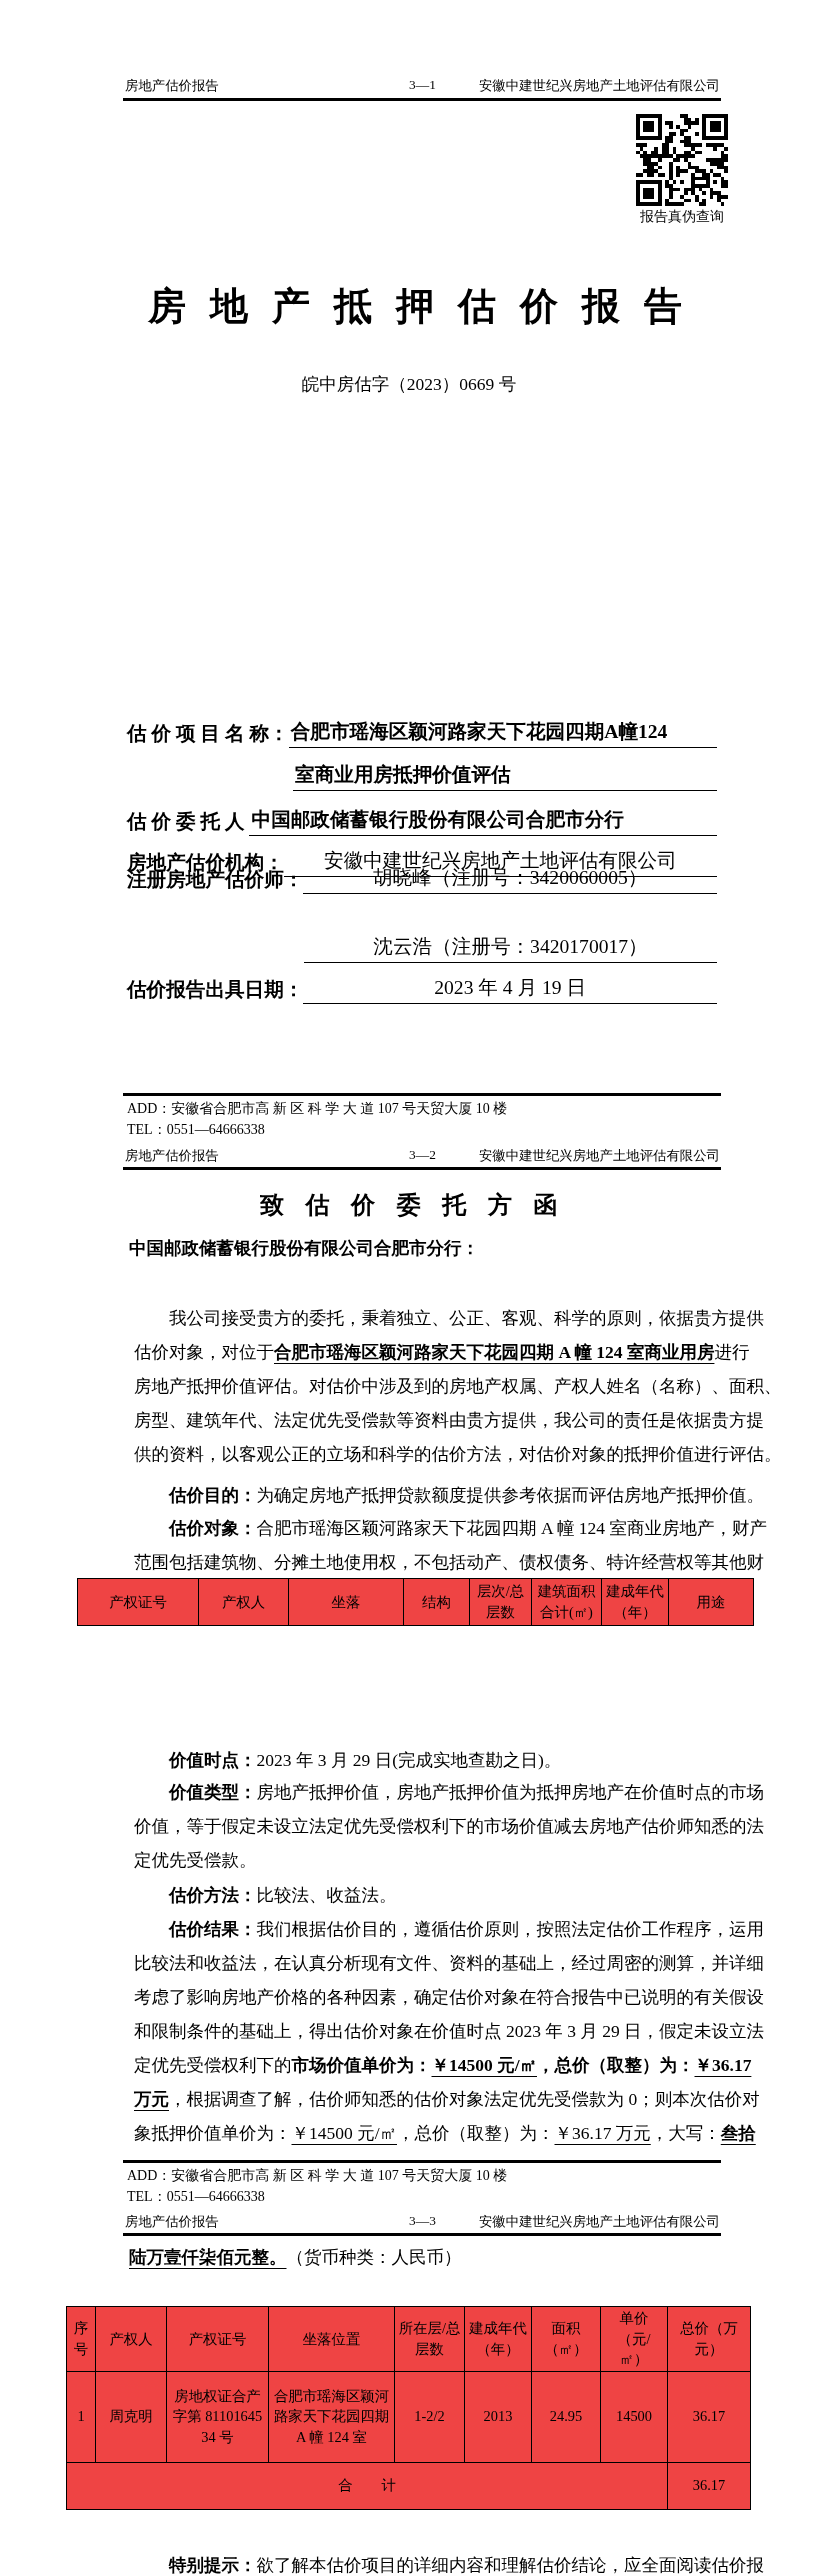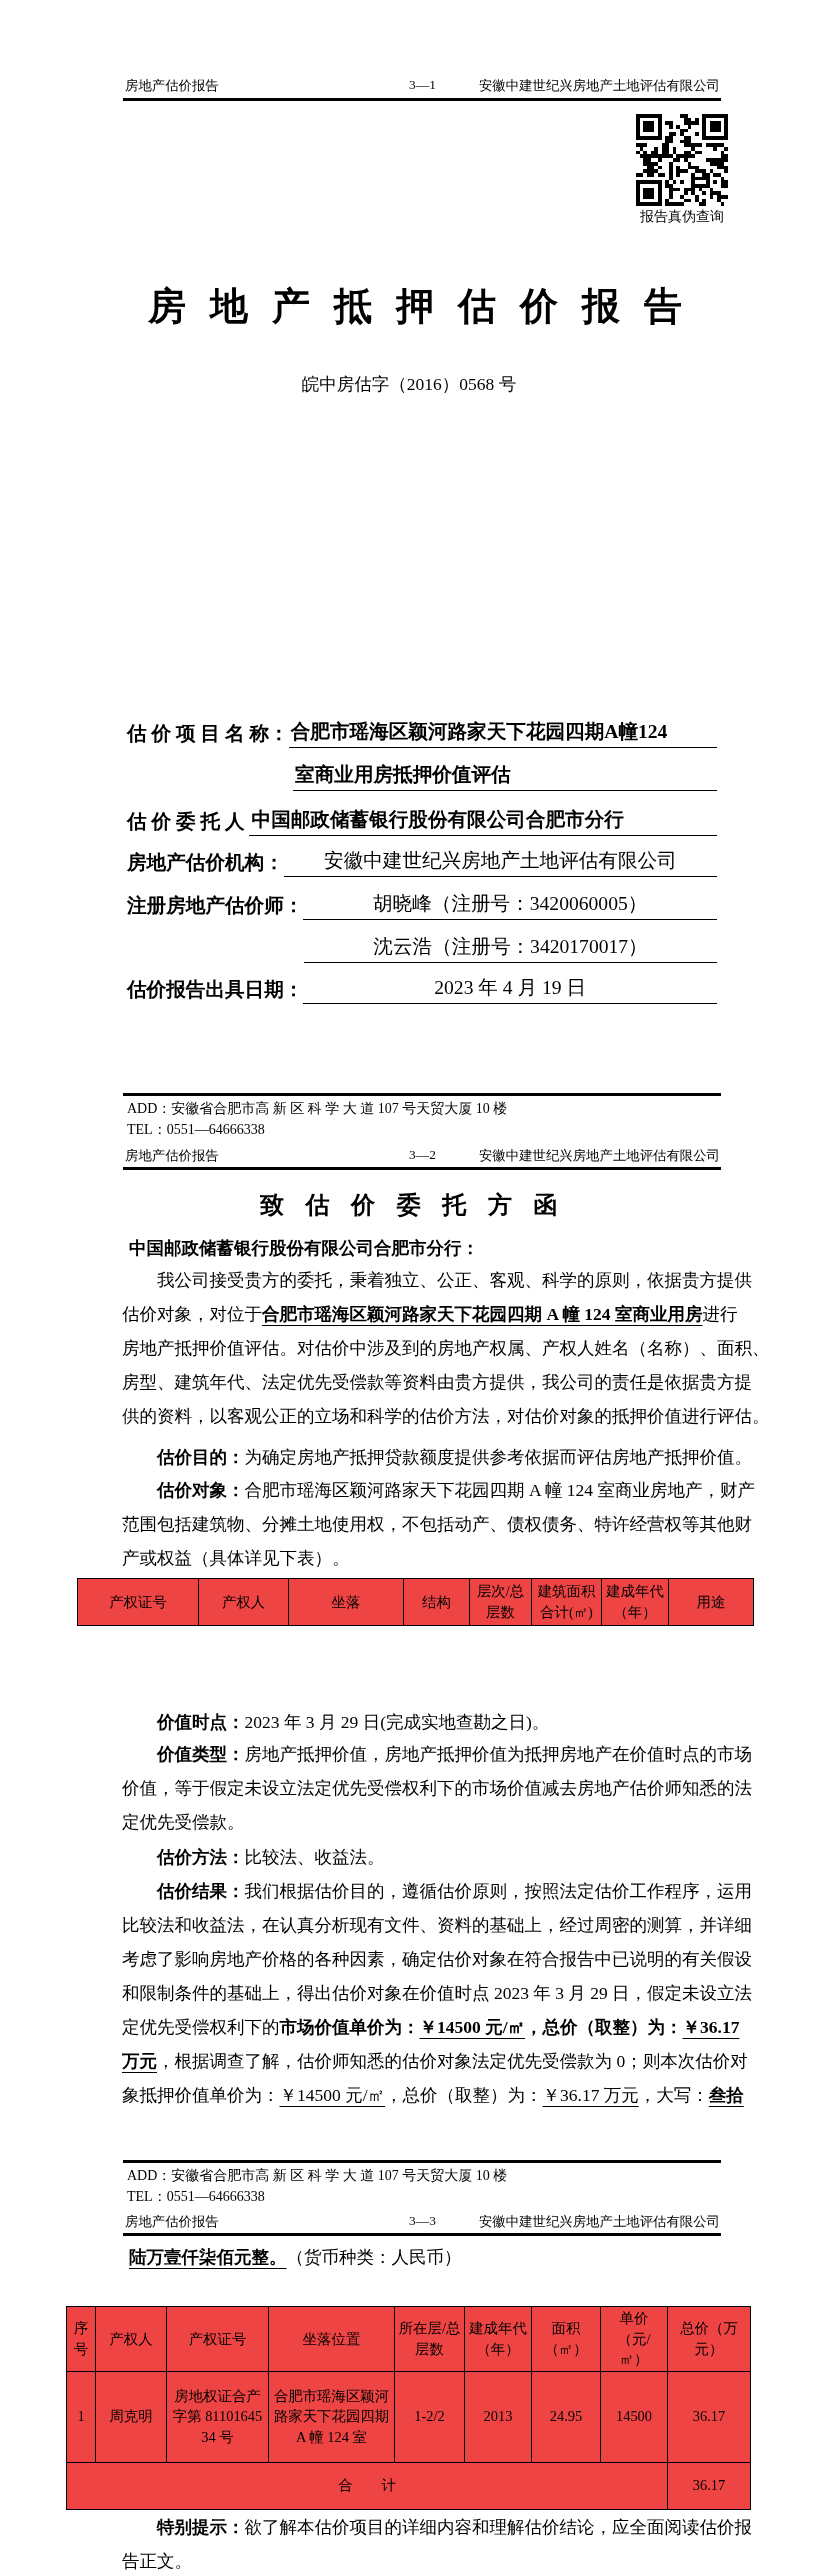--- a/index.html
+++ b/index.html
@@ -26,21 +26,21 @@
   .f-spacer1{width:166px;}
   .f-spacer2{width:177px;}
   .f-value{flex:1;border-bottom:1.5px solid #000;padding:0 2.1px 1px 2.1px;overflow:visible;}
   .f-value.center{text-align:center;}
   .f-value.vb{font-weight:bold;}
 
   .letter-title{position:absolute;left:0;top:1189px;width:818px;text-align:center;
        font-size:24px;font-weight:bold;letter-spacing:21.6px;padding-left:21px;box-sizing:border-box;white-space:nowrap;}
   .salutation{position:absolute;left:129px;top:1236px;font-size:17.5px;font-weight:bold;white-space:nowrap;}
 
-  .para{position:absolute;left:122px;font-size:17.5px;line-height:34px;white-space:nowrap;}
+  .para{position:absolute;left:134px;font-size:17.5px;line-height:34px;white-space:nowrap;margin-top:38px;}
   .ti{text-indent:35px;}
   .b{font-weight:bold;}
   .u{text-decoration:underline;text-decoration-thickness:1px;text-underline-offset:5.2px;}
   .bu{font-weight:bold;text-decoration:underline;text-decoration-thickness:1px;text-underline-offset:5.2px;}
 
   table.rpt{border-collapse:collapse;table-layout:fixed;position:absolute;background:#ef4444;}
   table.rpt td,table.rpt th{border:1px solid #000;text-align:center;vertical-align:middle;
        font-size:14.4px;font-weight:normal;line-height:20.6px;padding:1px 3.1px;box-sizing:border-box;
        overflow:hidden;word-break:break-all;}
   #table1{left:77px;top:1578px;width:676px;}
@@ -276,39 +276,39 @@
         <rect x="11" y="24" width="1" height="1"></rect>
         <rect x="12" y="24" width="1" height="1"></rect>
         <rect x="17" y="24" width="1" height="1"></rect>
         <rect x="18" y="24" width="1" height="1"></rect>
         <rect x="23" y="24" width="1" height="1"></rect>
       </svg>
     </div>
   <div class="qr-caption">报告真伪查询</div>
 
   <div class="cover-title">房地产抵押估价报告</div>
-  <div class="report-no">皖中房估字（2016）0568 号</div>
+  <div class="report-no">皖中房估字（2023）0669 号</div>
 
   <div class="f-row" style="top:717px;">
     <span class="f-label">估 价 项 目 名 称：</span>
     <span class="f-value vb">合肥市瑶海区颖河路家天下花园四期A幢124</span>
   </div>
   <div class="f-row" style="top:760px;">
     <span class="f-spacer1"></span>
     <span class="f-value vb">室商业用房抵押价值评估</span>
   </div>
   <div class="f-row" style="top:805px;">
     <span class="f-label">估 价 委 托 人 </span>
     <span class="f-value vb">中国邮政储蓄银行股份有限公司合肥市分行</span>
   </div>
   <div class="f-row" style="top:846px;">
     <span class="f-label">房地产估价机构：</span>
     <span class="f-value center">安徽中建世纪兴房地产土地评估有限公司</span>
   </div>
-  <div class="f-row" style="top:889px;">
+  <div class="f-row" style="top:863px;">
     <span class="f-label">注册房地产估价师：</span>
     <span class="f-value center">胡晓峰（注册号：3420060005）</span>
   </div>
   <div class="f-row" style="top:932px;">
     <span class="f-spacer2"></span>
     <span class="f-value center">沈云浩（注册号：3420170017）</span>
   </div>
   <div class="f-row" style="top:973px;">
     <span class="f-label">估价报告出具日期：</span>
     <span class="f-value center">2023 年 4 月 19 日</span>

